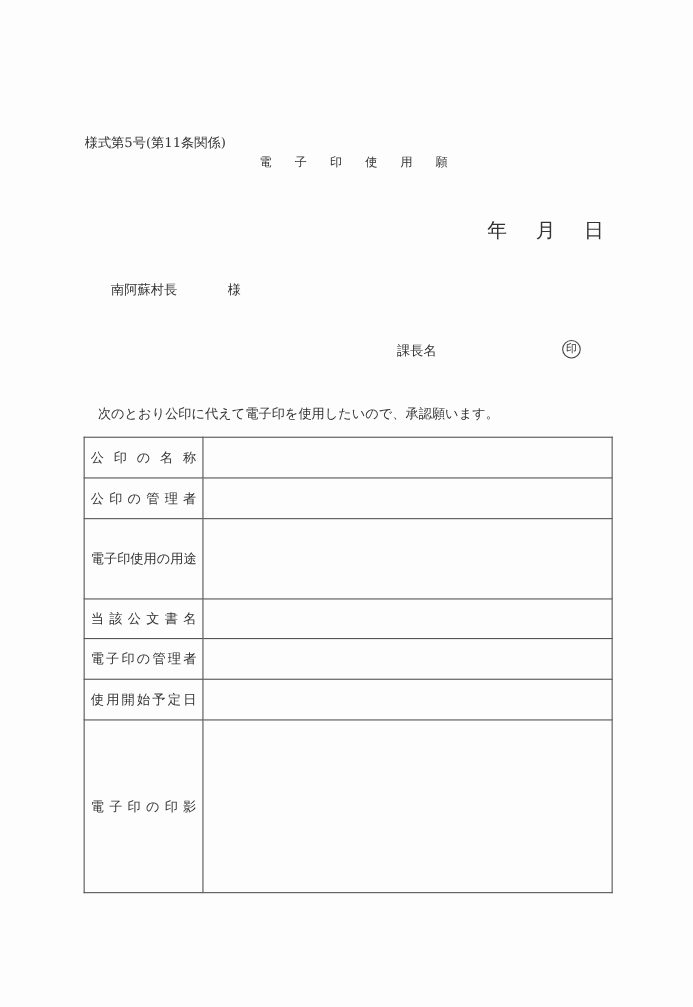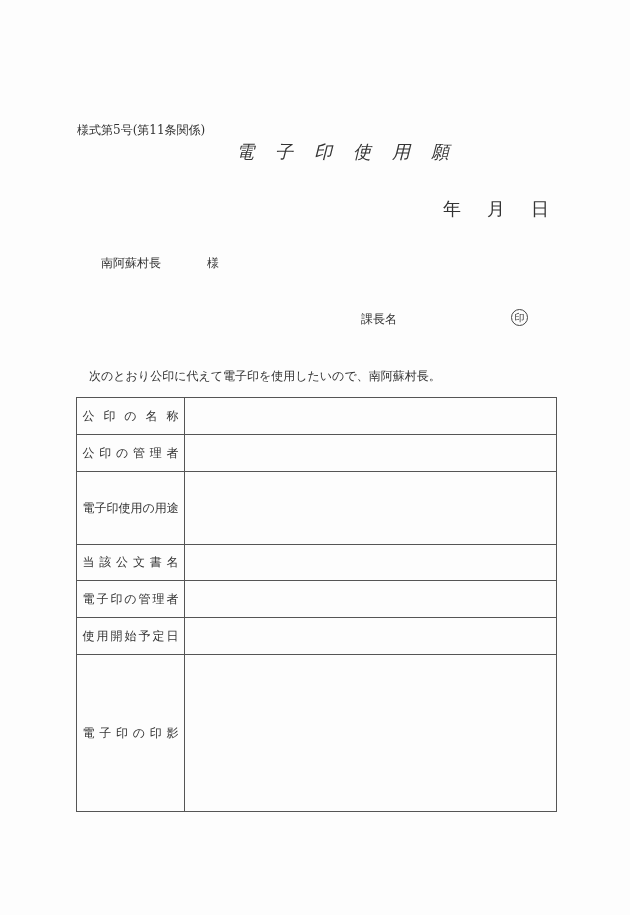--- a/index.html
+++ b/index.html
@@ -17,22 +17,21 @@
     }
     .abs { position: absolute; white-space: nowrap; }
     .form-number {
       left: 77px; top: 83px;
       font-size: 12px;
       letter-spacing: 0;
       margin-top: 39px;
     }
     .doc-title {
       left: 236px; top: 140px;
-      font-size: 18px;
-      font-style: italic;
+      font-size: 11px;
     }
     .doc-title span { display: inline-block; margin-right: 21px; }
     .doc-title span:last-child { margin-right: 0; }
     .date-line {
       left: 443px; top: 197px;
       font-size: 18px;
     }
     .date-line span { display: inline-block; }
     .date-year { margin-right: 26px; }
     .date-month { margin-right: 26px; }
@@ -97,21 +96,21 @@
 <div class="abs date-line">
   <span class="date-year">年</span><span class="date-month">月</span><span>日</span>
 </div>
 
 <div class="abs addressee">南阿蘇村長</div>
 <div class="abs addressee-honorific">様</div>
 
 <div class="abs applicant-label">課長名</div>
 <div class="abs seal-mark">印</div>
 
-<div class="abs intro-text">次のとおり公印に代えて電子印を使用したいので、南阿蘇村長。</div>
+<div class="abs intro-text">次のとおり公印に代えて電子印を使用したいので、承認願います。</div>
 
 <table class="app-table">
   <tbody id="table-body">
       <tr style="height: 37px;">
         <td class="label-cell">
           <div class="spread" style="width: 96px; display: flex; justify-content: space-between; margin: 0px auto;">
             <span>公</span>
             <span>印</span>
             <span>の</span>
             <span>名</span>

